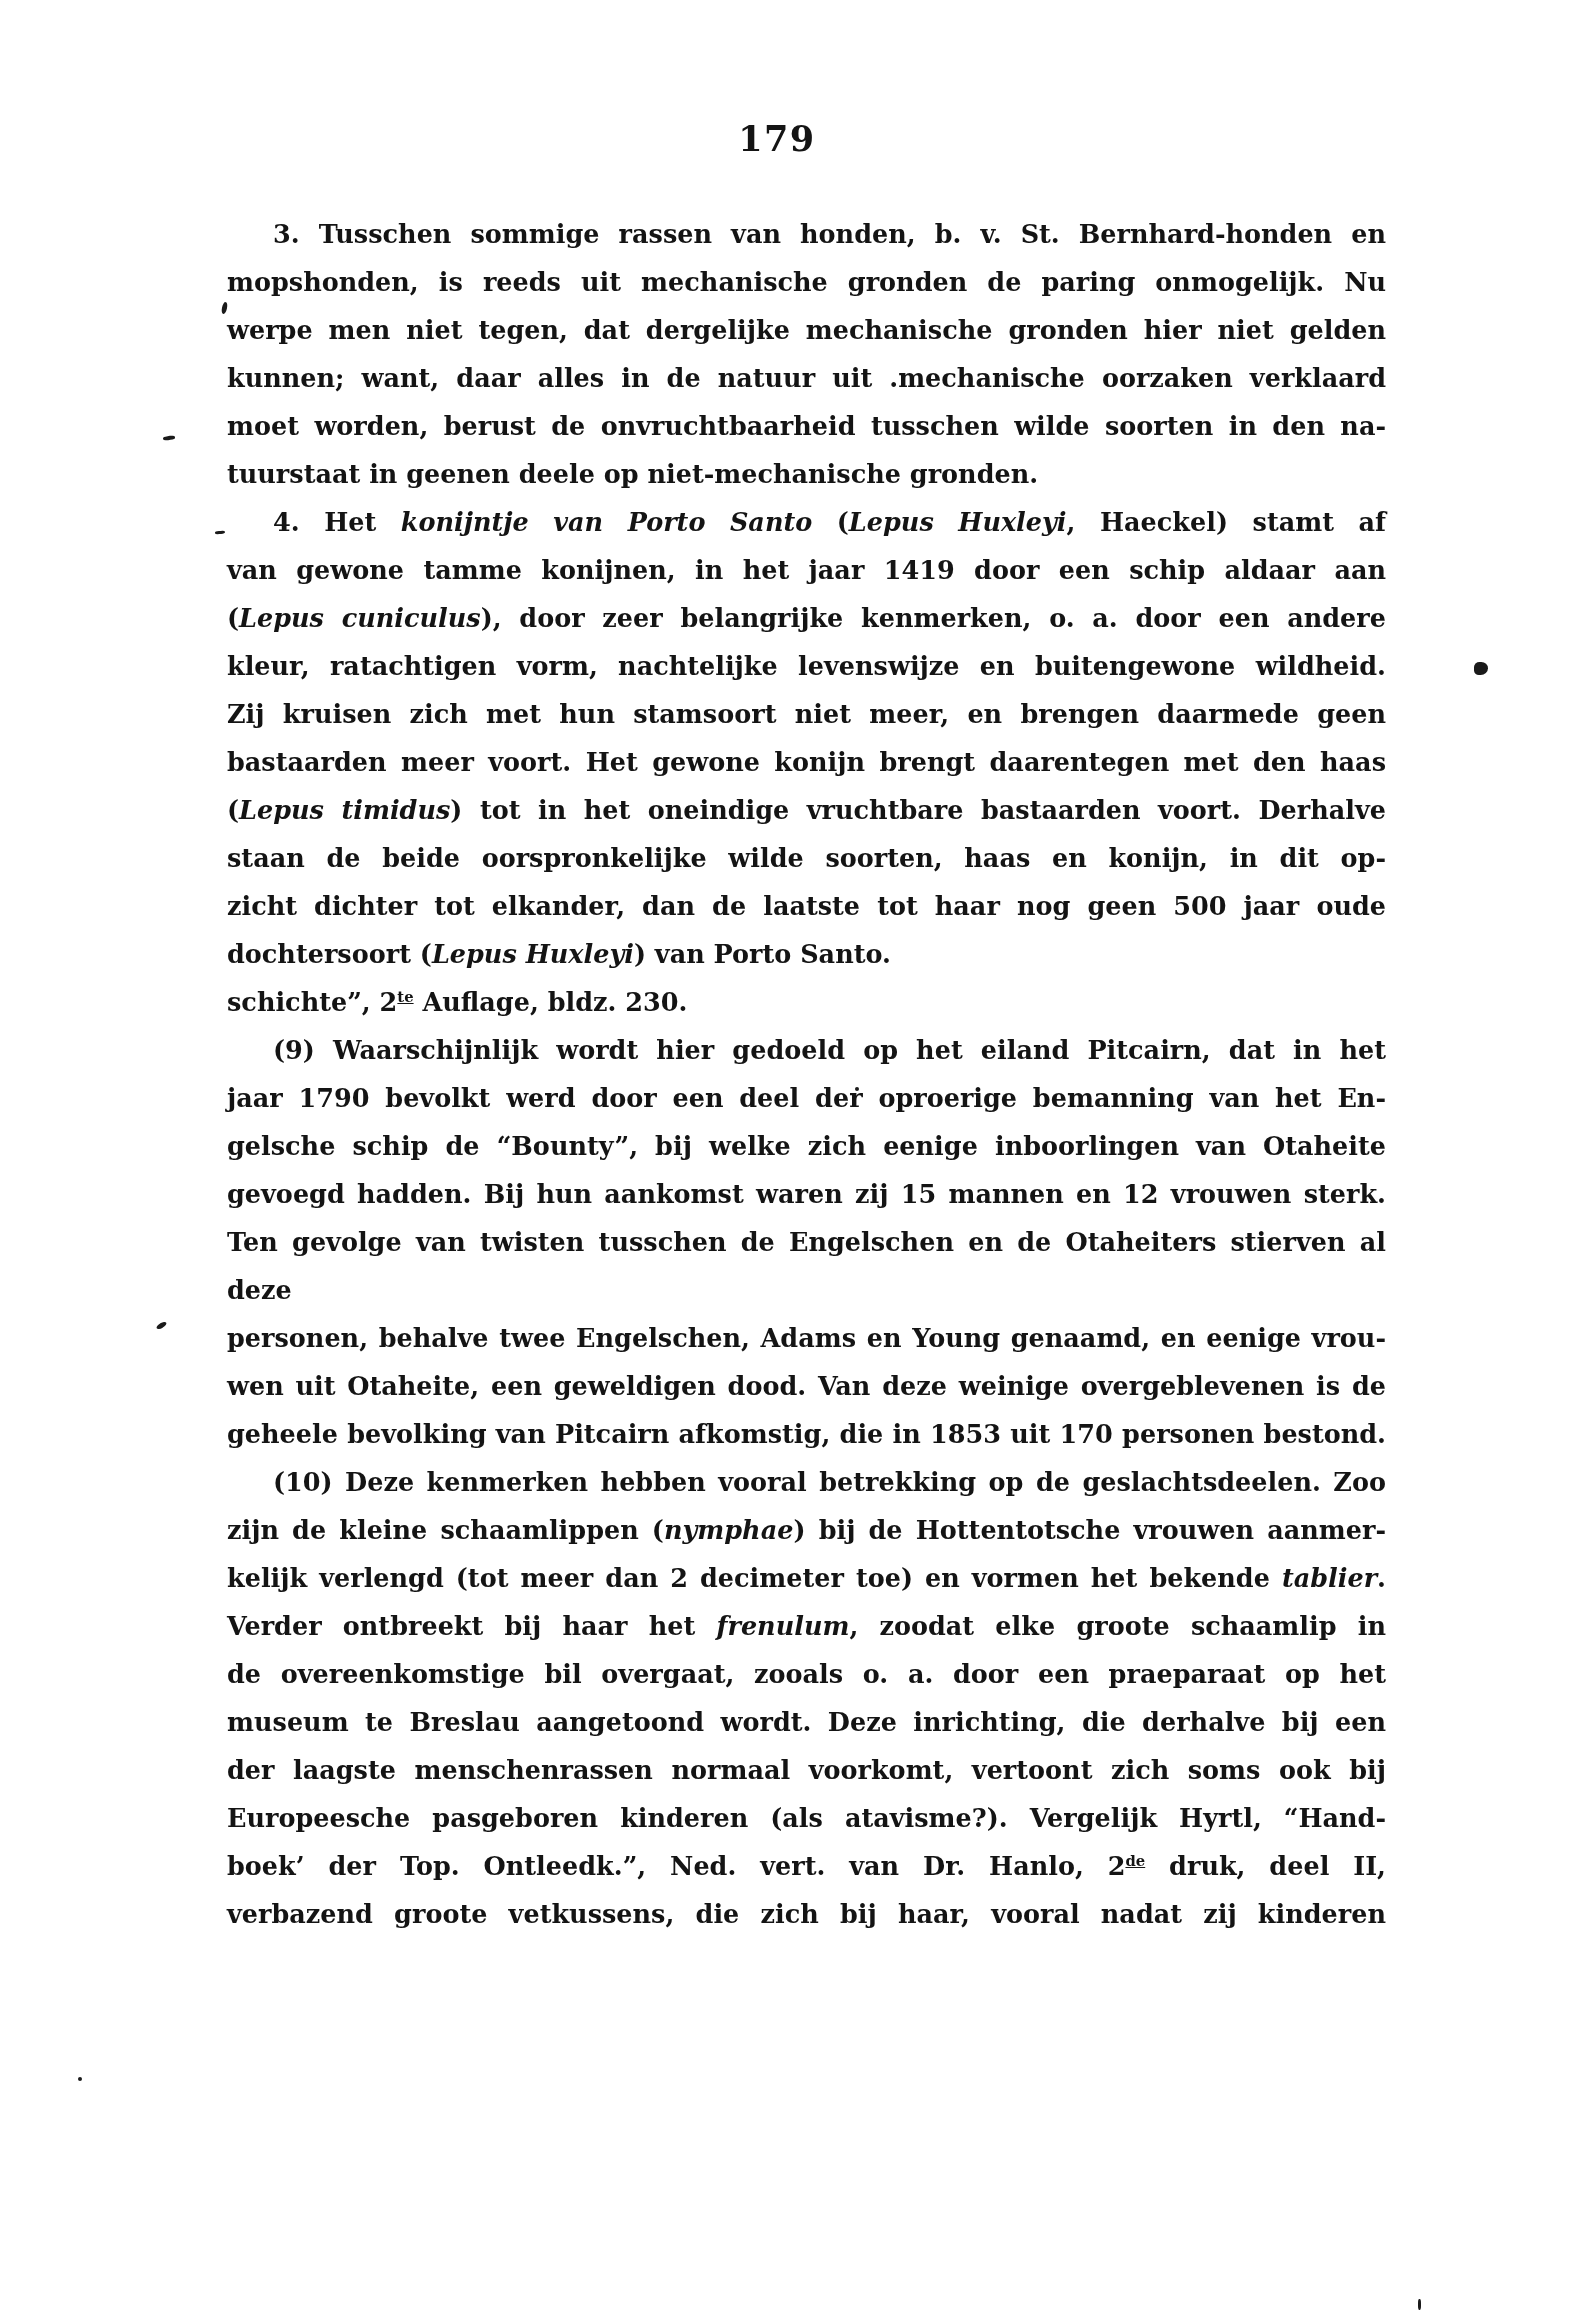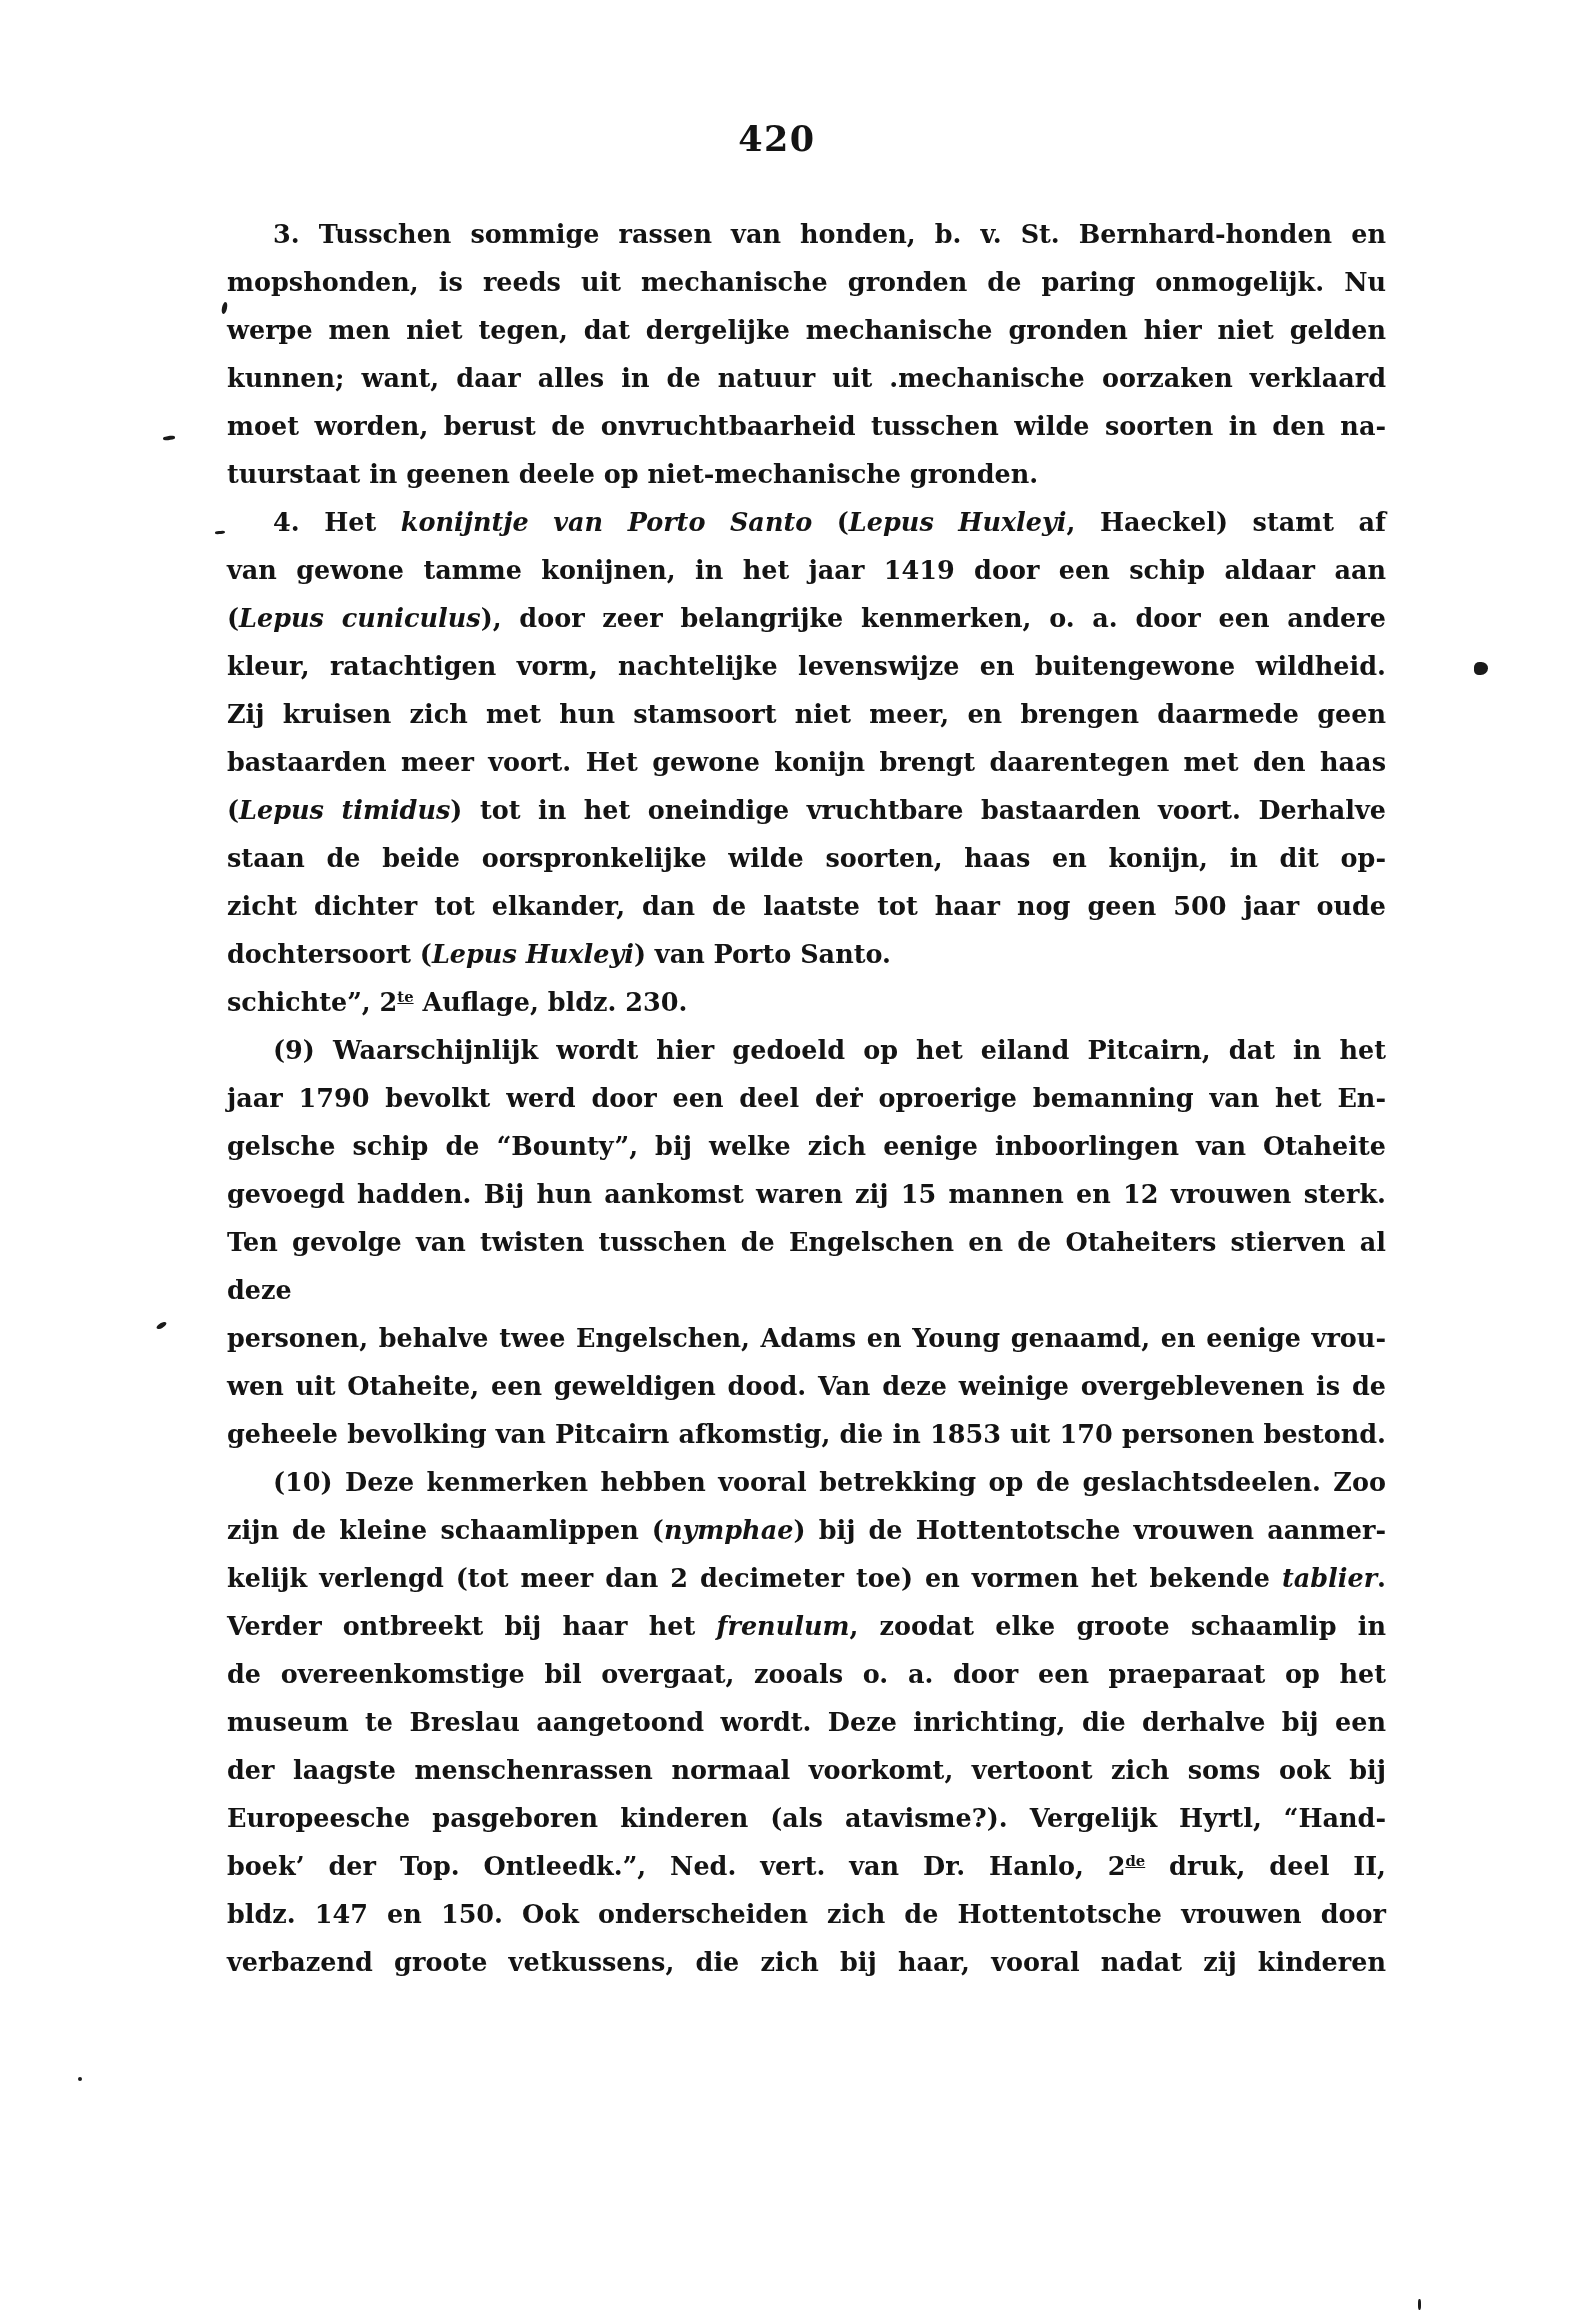--- a/index.html
+++ b/index.html
@@ -51,21 +51,21 @@
   }
   .mark {
     position: absolute;
     background: #1a1a1a;
   }
 </style>
 </head>
 <body>
 
 <div class="page" style="background: rgb(255, 255, 255); color: rgb(20, 20, 20);">
-  <div class="page-number">420</div>
+  <div class="page-number">179</div>
   <div class="text-block" id="text-block">
       <div class="line indent"><span>3. Tusschen sommige rassen van honden, b. v. St. Bernhard-honden en</span></div>
       <div class="line"><span>mopshonden, is reeds uit mechanische gronden de paring onmogelijk. Nu</span></div>
       <div class="line"><span>werpe men niet tegen, dat dergelijke mechanische gronden hier niet gelden</span></div>
       <div class="line"><span>kunnen; want, daar alles in de natuur uit .mechanische oorzaken verklaard</span></div>
       <div class="line"><span>moet worden, berust de onvruchtbaarheid tusschen wilde soorten in den na-</span></div>
       <div class="line no-just"><span>tuurstaat in geenen deele op niet-mechanische gronden.</span></div>
       <div class="line indent"><span>4. Het </span><span class="it">konijntje van Porto Santo</span><span> (</span><span class="it">Lepus Huxleyi</span><span>, Haeckel) stamt af</span></div>
       <div class="line"><span>van gewone tamme konijnen, in het jaar 1419 door een schip aldaar aan</span></div>
       <div class="line"><span>(</span><span class="it">Lepus cuniculus</span><span>), door zeer belangrijke kenmerken, o. a. door een andere</span></div>
@@ -87,21 +87,20 @@
       <div class="line"><span>geheele bevolking van Pitcairn afkomstig, die in 1853 uit 170 personen bestond.</span></div>
       <div class="line indent"><span>(10) Deze kenmerken hebben vooral betrekking op de geslachtsdeelen. Zoo</span></div>
       <div class="line"><span>zijn de kleine schaamlippen (</span><span class="it">nymphae</span><span>) bij de Hottentotsche vrouwen aanmer-</span></div>
       <div class="line"><span>kelijk verlengd (tot meer dan 2 decimeter toe) en vormen het bekende </span><span class="it">tablier</span><span>.</span></div>
       <div class="line"><span>Verder ontbreekt bij haar het </span><span class="it">frenulum</span><span>, zoodat elke groote schaamlip in</span></div>
       <div class="line"><span>de overeenkomstige bil overgaat, zooals o. a. door een praeparaat op het</span></div>
       <div class="line"><span>museum te Breslau aangetoond wordt. Deze inrichting, die derhalve bij een</span></div>
       <div class="line"><span>der laagste menschenrassen normaal voorkomt, vertoont zich soms ook bij</span></div>
       <div class="line"><span>Europeesche pasgeboren kinderen (als atavisme?). Vergelijk Hyrtl, “Hand-</span></div>
       <div class="line"><span>boek’ der Top. Ontleedk.”, Ned. vert. van Dr. Hanlo, 2</span><sup>de</sup><span> druk, deel II,</span></div>
-      <div class="line"><span>bldz. 147 en 150. Ook onderscheiden zich de Hottentotsche vrouwen door</span></div>
       <div class="line"><span>verbazend groote vetkussens, die zich bij haar, vooral nadat zij kinderen</span></div>
     </div>
   <div id="marks-layer">
       <div class="mark" style="left: 222px; top: 302px; width: 4.6px; height: 12px; border-radius: 50%; transform: rotate(12deg);"></div>
       <div class="mark" style="left: 163px; top: 436px; width: 12px; height: 3.7px; border-radius: 40%; transform: rotate(-8deg);"></div>
       <div class="mark" style="left: 215px; top: 531px; width: 10.2px; height: 3.2px; border-radius: 40%; transform: rotate(-5deg);"></div>
       <div class="mark" style="left: 1474px; top: 662px; width: 14px; height: 13px; border-radius: 45% 55% 60% 40%;"></div>
       <div class="mark" style="left: 855px; top: 1087px; width: 4.2px; height: 4.2px; border-radius: 50%;"></div>
       <div class="mark" style="left: 156px; top: 1323px; width: 11px; height: 5.1px; border-radius: 50%; transform: rotate(-30deg);"></div>
       <div class="mark" style="left: 78px; top: 2077px; width: 4.2px; height: 4.2px; border-radius: 50%;"></div>

